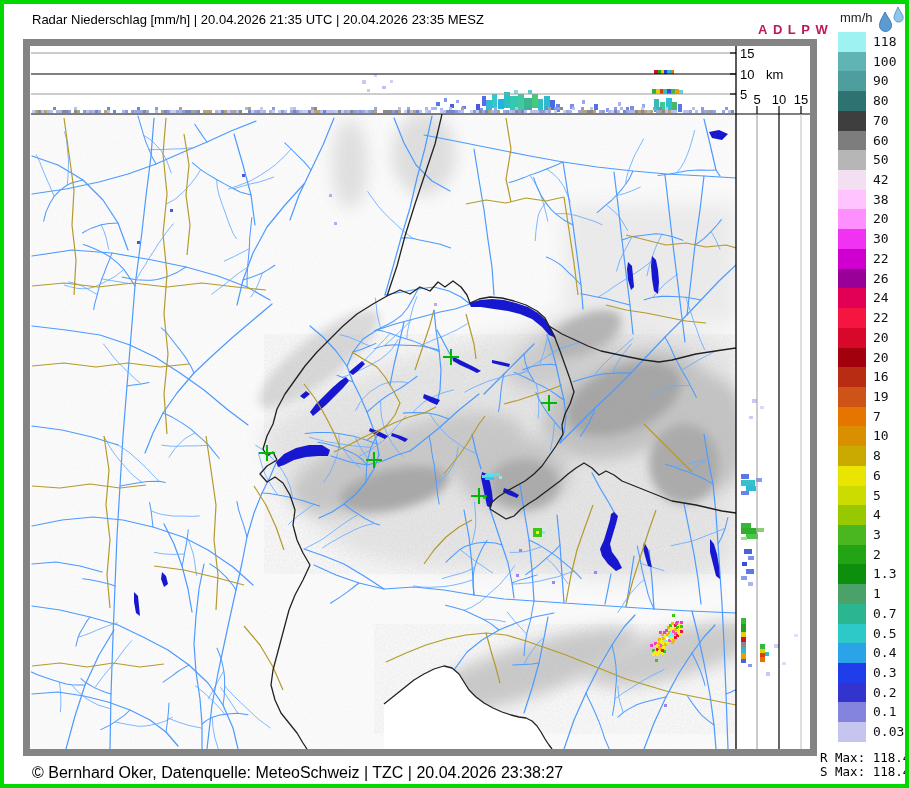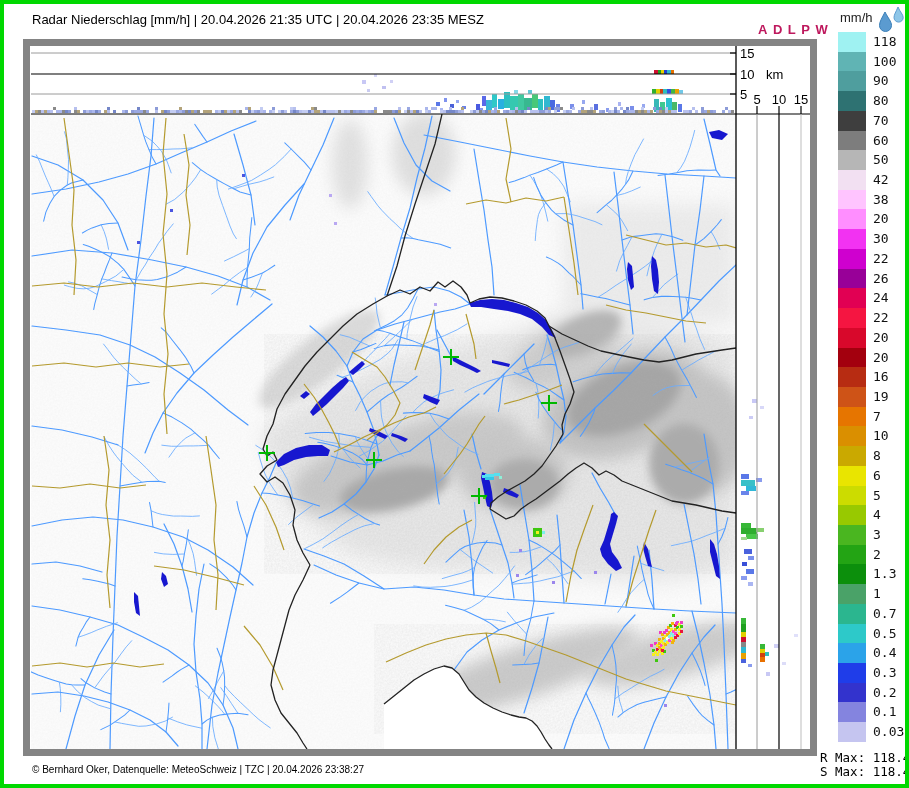--- a/index.html
+++ b/index.html
@@ -14,21 +14,21 @@
   .panel{position:absolute;left:19px;top:35px;width:794px;height:717px;box-sizing:border-box;
          border:7px solid #848484;background:#fff;}
   .gfx{position:absolute;left:26px;top:42px;}
   .legend{position:absolute;left:834px;top:28px;width:72px;}
   .lg-row{display:flex;height:19.72px;align-items:stretch;}
   .lg-sw{width:28px;}
   .lg-lab{margin-left:7px;font-family:"DejaVu Sans Mono",monospace;font-size:13px;
           color:#111;line-height:19.7px;}
   .maxima{position:absolute;left:816px;top:747px;font-family:"DejaVu Sans Mono",monospace;
           font-size:12.5px;line-height:14px;color:#000;white-space:pre;}
-  .footer{position:absolute;left:28px;top:760px;font-size:10px;color:#000;white-space:pre;}
+  .footer{position:absolute;left:28px;top:760px;font-size:16px;color:#000;white-space:pre;}
 </style>
 </head>
 <body>
 
 <div class="root">
 
   <div class="title">Radar Niederschlag [mm/h] | 20.04.2026 21:35 UTC | 20.04.2026 23:35 MESZ</div>
   <div class="stations">ADLPW</div>
   <div class="unitlab">mm/h</div>
 

